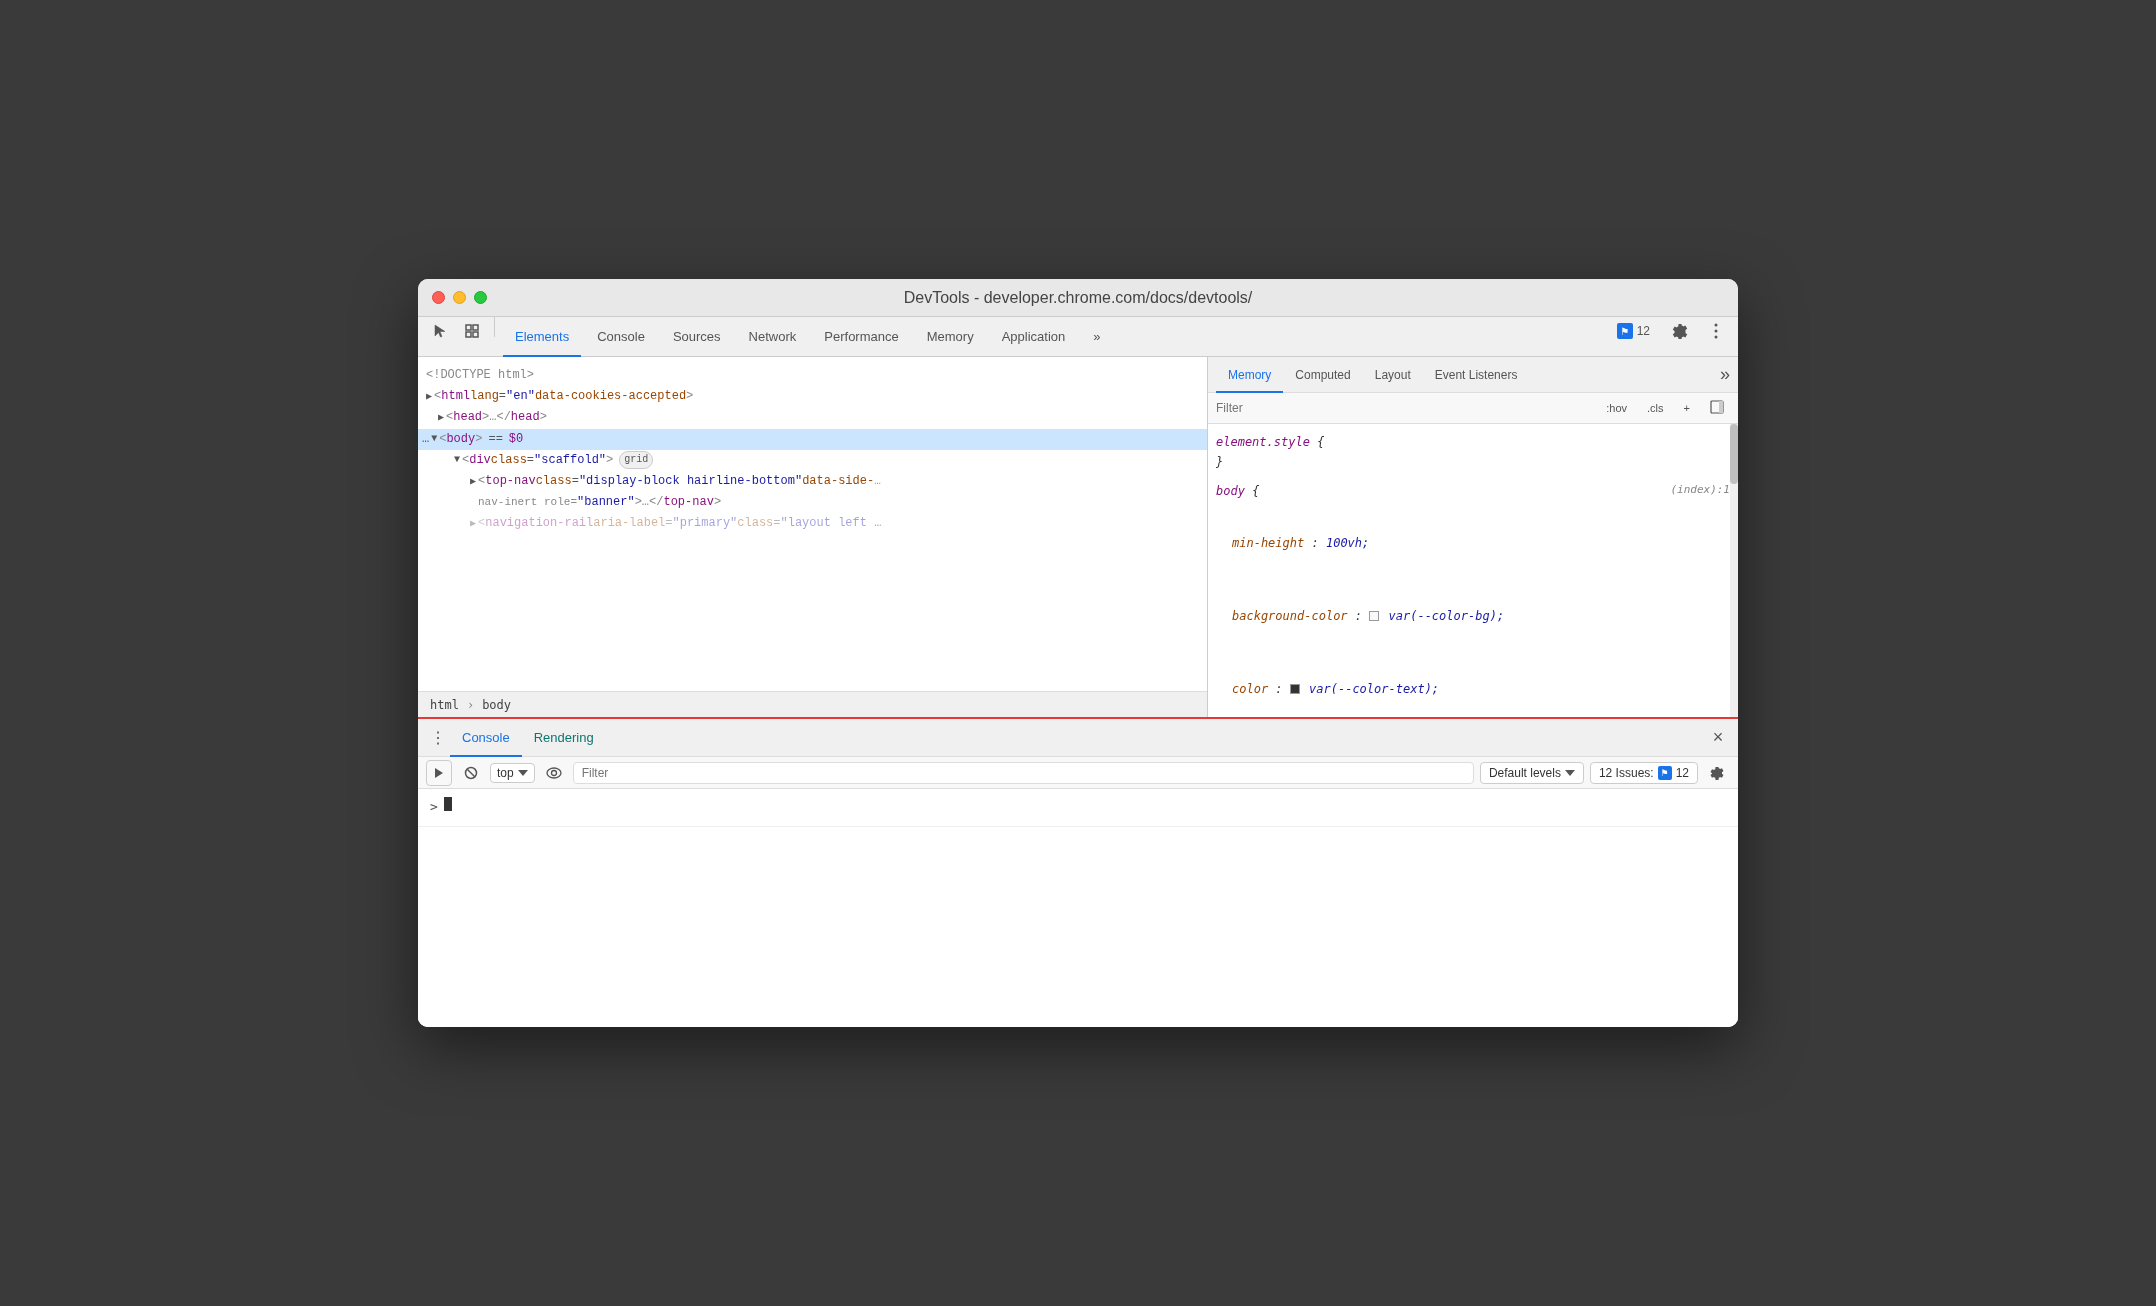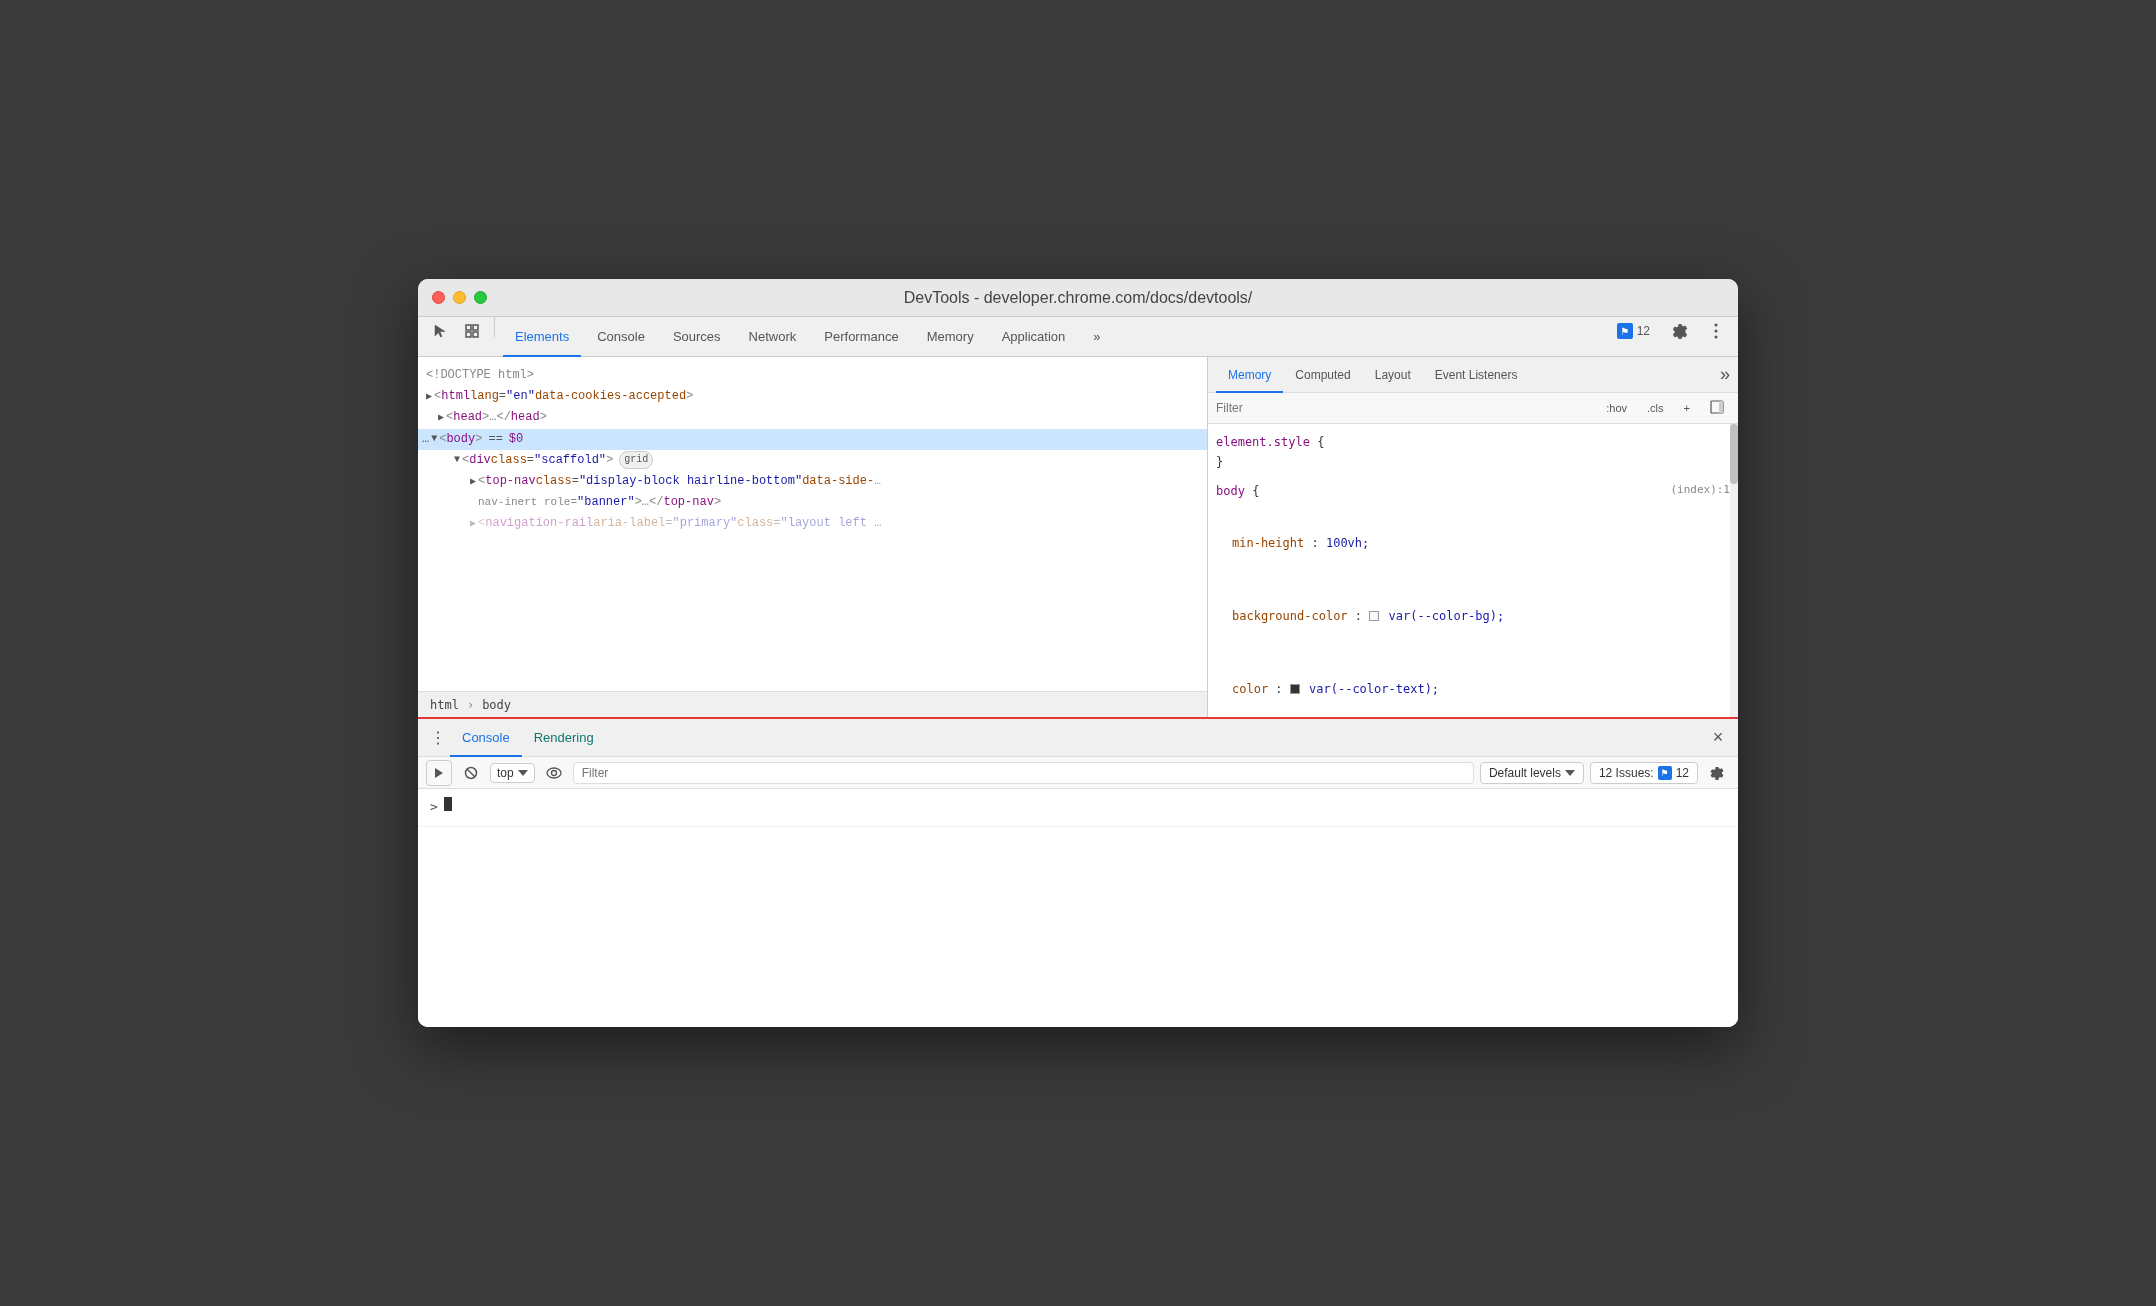--- a/index.html
+++ b/index.html
@@ -242,20 +242,21 @@
     .styles-content {
       padding: 8px;
       font-family: 'Menlo', 'Monaco', monospace;
       font-size: 12px;
       line-height: 1.7;
       overflow-y: auto;
       flex: 1;
     }
     .rule-block {
       margin-bottom: 8px;
+      font-style: italic;
     }
     .rule-selector { color: #881280; }
     .rule-source { float: right; color: #888; font-size: 11px; }
     .rule-brace { color: #333; }
     .prop-name { color: #994500; margin-left: 16px; }
     .prop-colon { color: #333; }
     .prop-value { color: #1a1aa6; }
     .prop-var { color: #1a1aa6; }
     .color-swatch {
       display: inline-block;

